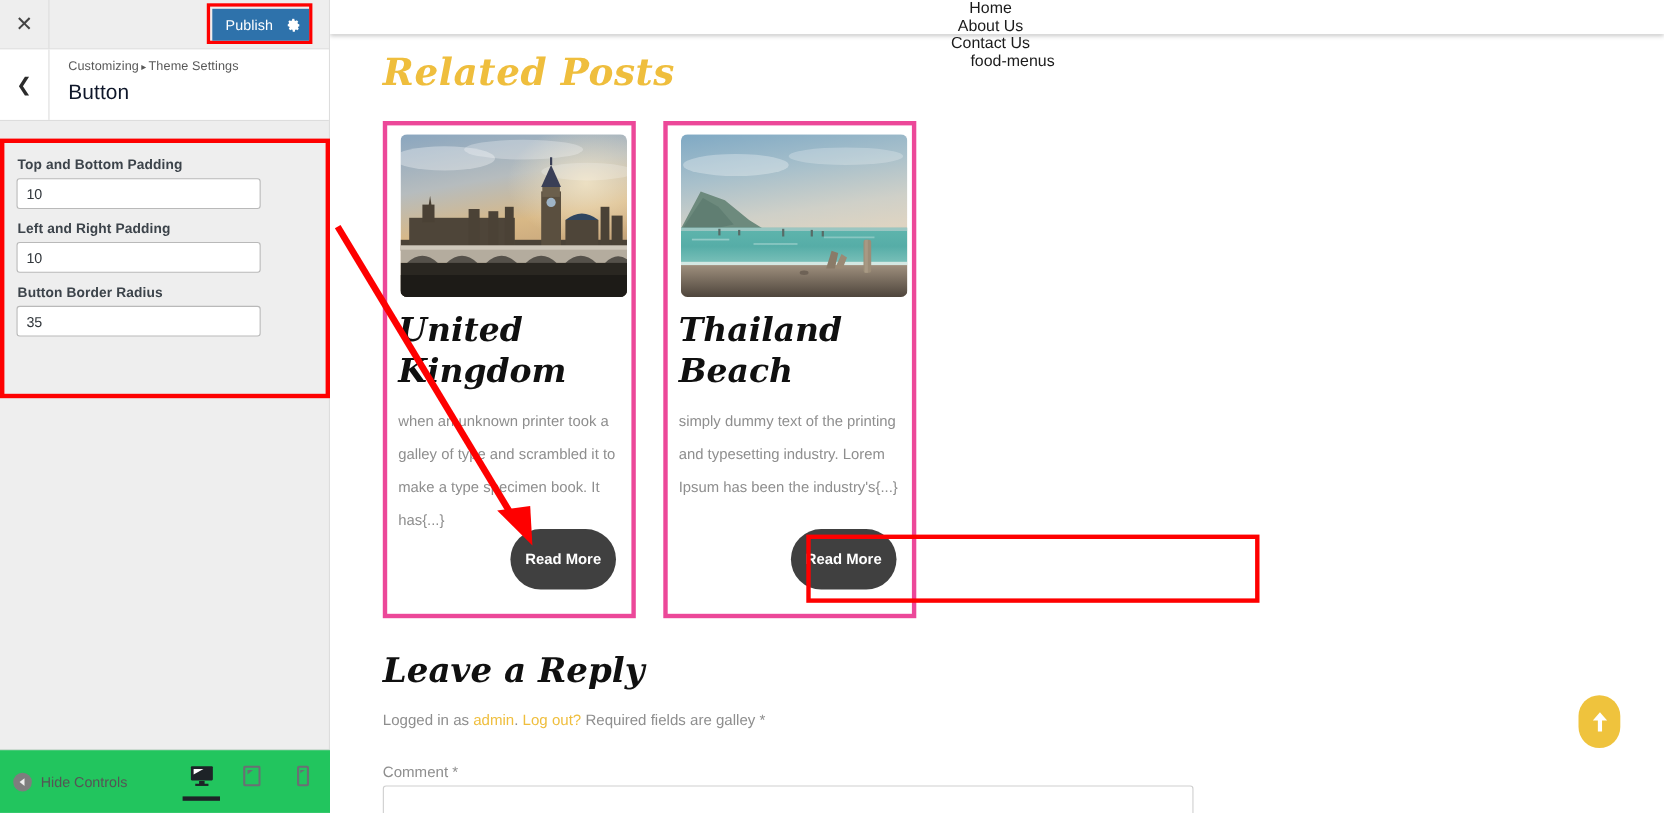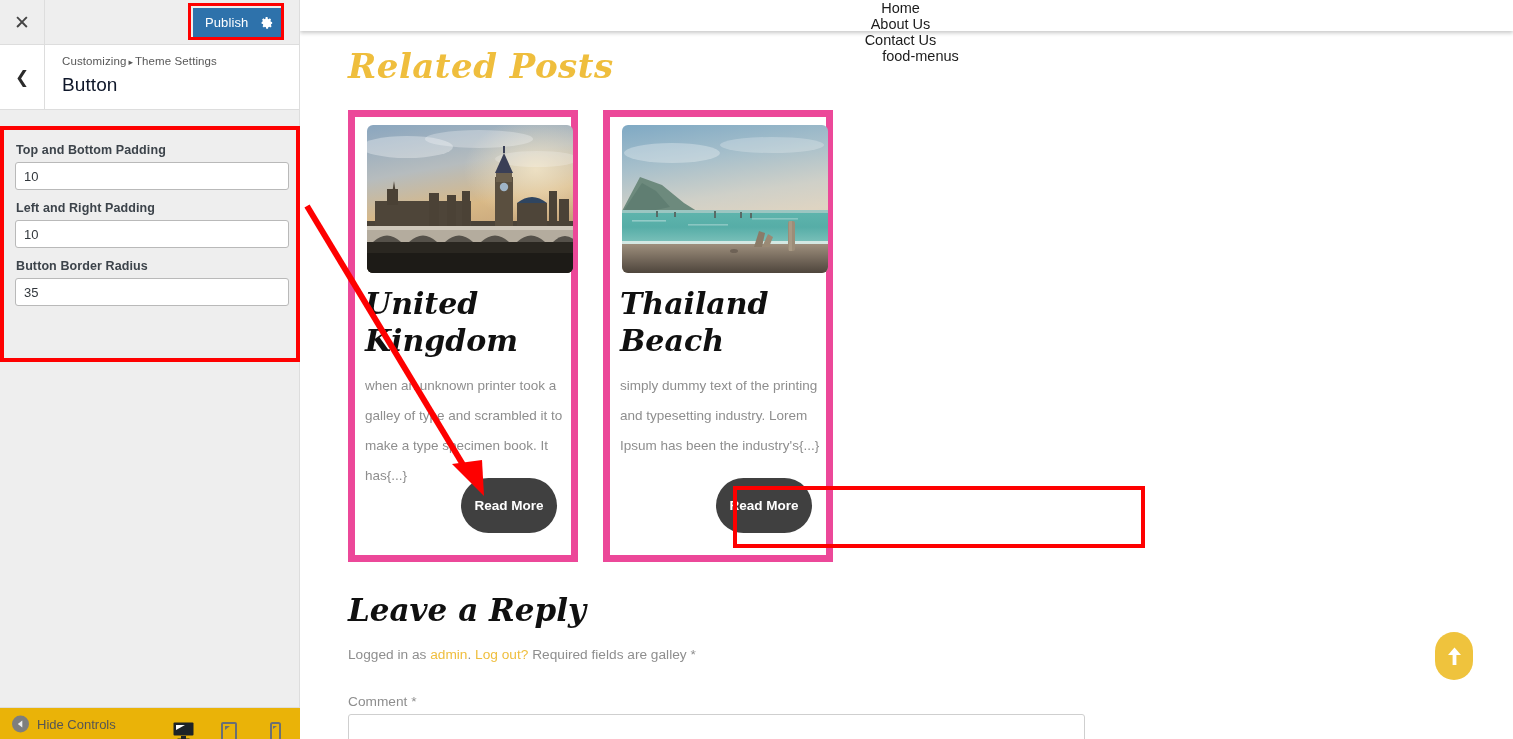--- a/index.html
+++ b/index.html
@@ -67,30 +67,30 @@
   .settings-box{
     position:absolute;left:0;top:126px;width:300px;height:236px;
     border:4px solid #fe0000;box-sizing:border-box;background:#eeeeee;
   }
   .settings-inner{padding:8px 11px 0 11px;}
   .field-label{
     font-size:12.5px;color:#3c434a;font-weight:bold;
     margin:5px 0 5px 1px;letter-spacing:.1px;
   }
   .field-input{
-    width:274px;height:28px;background:#ffffff;
+    width:222px;height:28px;background:#ffffff;
     border:1px solid #b9b9b9;border-radius:3px;box-sizing:border-box;
     font-family:"Liberation Sans", sans-serif;
     font-size:13px;color:#32373c;padding:0 8px;outline:none;
   }
   .field-block{margin-bottom:11px;}
 
   .cz-footer{
-    position:absolute;left:0;bottom:0;width:300px;height:32px;
-    background:#eab308;border-top:1px solid #dddddd;box-sizing:border-box;
+    position:absolute;left:0;bottom:0;width:300px;height:58px;
+    background:#22c55e;border-top:1px solid #dddddd;box-sizing:border-box;
   }
   .hide-controls{
     position:absolute;left:12px;top:50%;transform:translateY(-50%);
     display:flex;align-items:center;cursor:pointer;
   }
   .hide-controls .dot{
     width:17px;height:17px;border-radius:50%;background:#7e7e7e;
     display:flex;align-items:center;justify-content:center;margin-right:8px;
   }
   .hide-controls .lbl{font-size:13px;color:#555;}
@@ -122,21 +122,21 @@
   .script-font{font-family:"DejaVu Serif", serif;font-style:italic;font-weight:bold;}
 
   .related-h{
     position:absolute;left:48px;top:46px;
     font-size:34px;color:#efbe3d;letter-spacing:.5px;
   }
 
   .cards{position:absolute;left:48px;top:110px;display:flex;gap:25px;}
   .card{
     width:230px;height:452px;background:#ffffff;
-    border:7px solid #ec4899;box-sizing:border-box;
+    border:4px solid #ec4899;box-sizing:border-box;
     position:relative;
   }
   .card-img{
     position:absolute;left:12px;top:8px;width:206px;height:148px;
     border-radius:6px;overflow:hidden;
   }
   .card-title{
     position:absolute;left:10px;top:168px;width:210px;
     font-size:30px;line-height:37px;color:#101010;
   }

